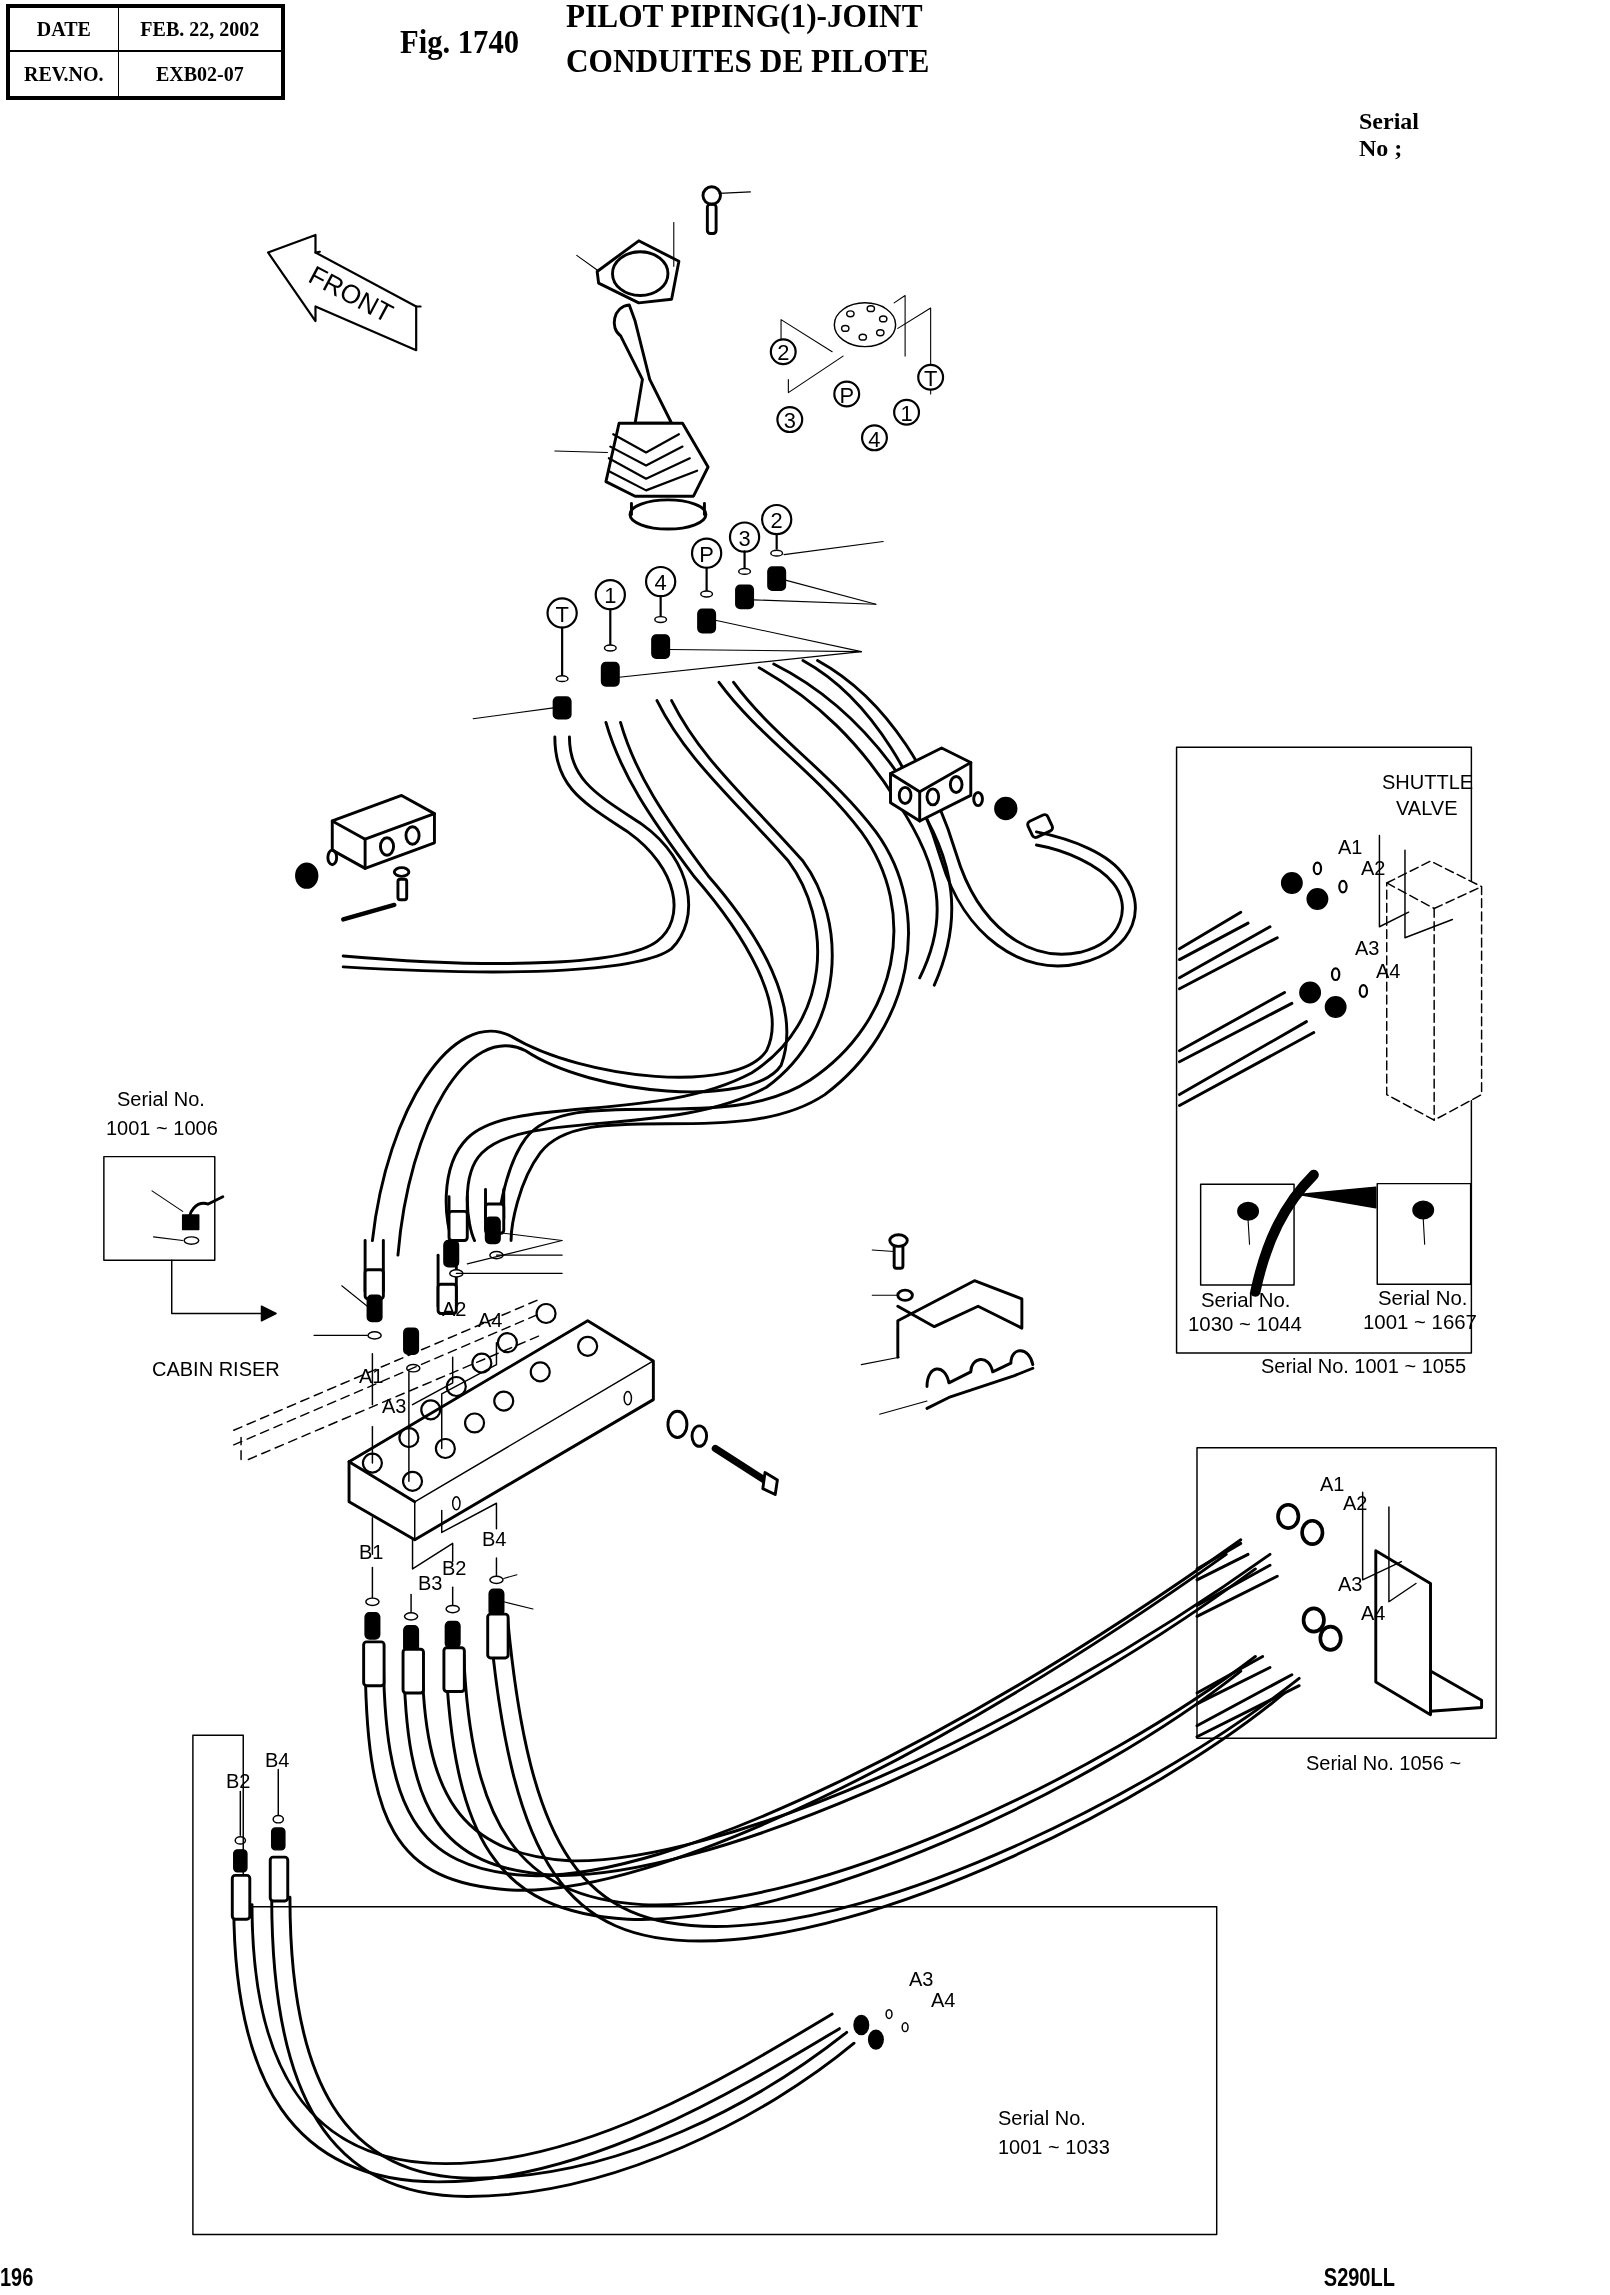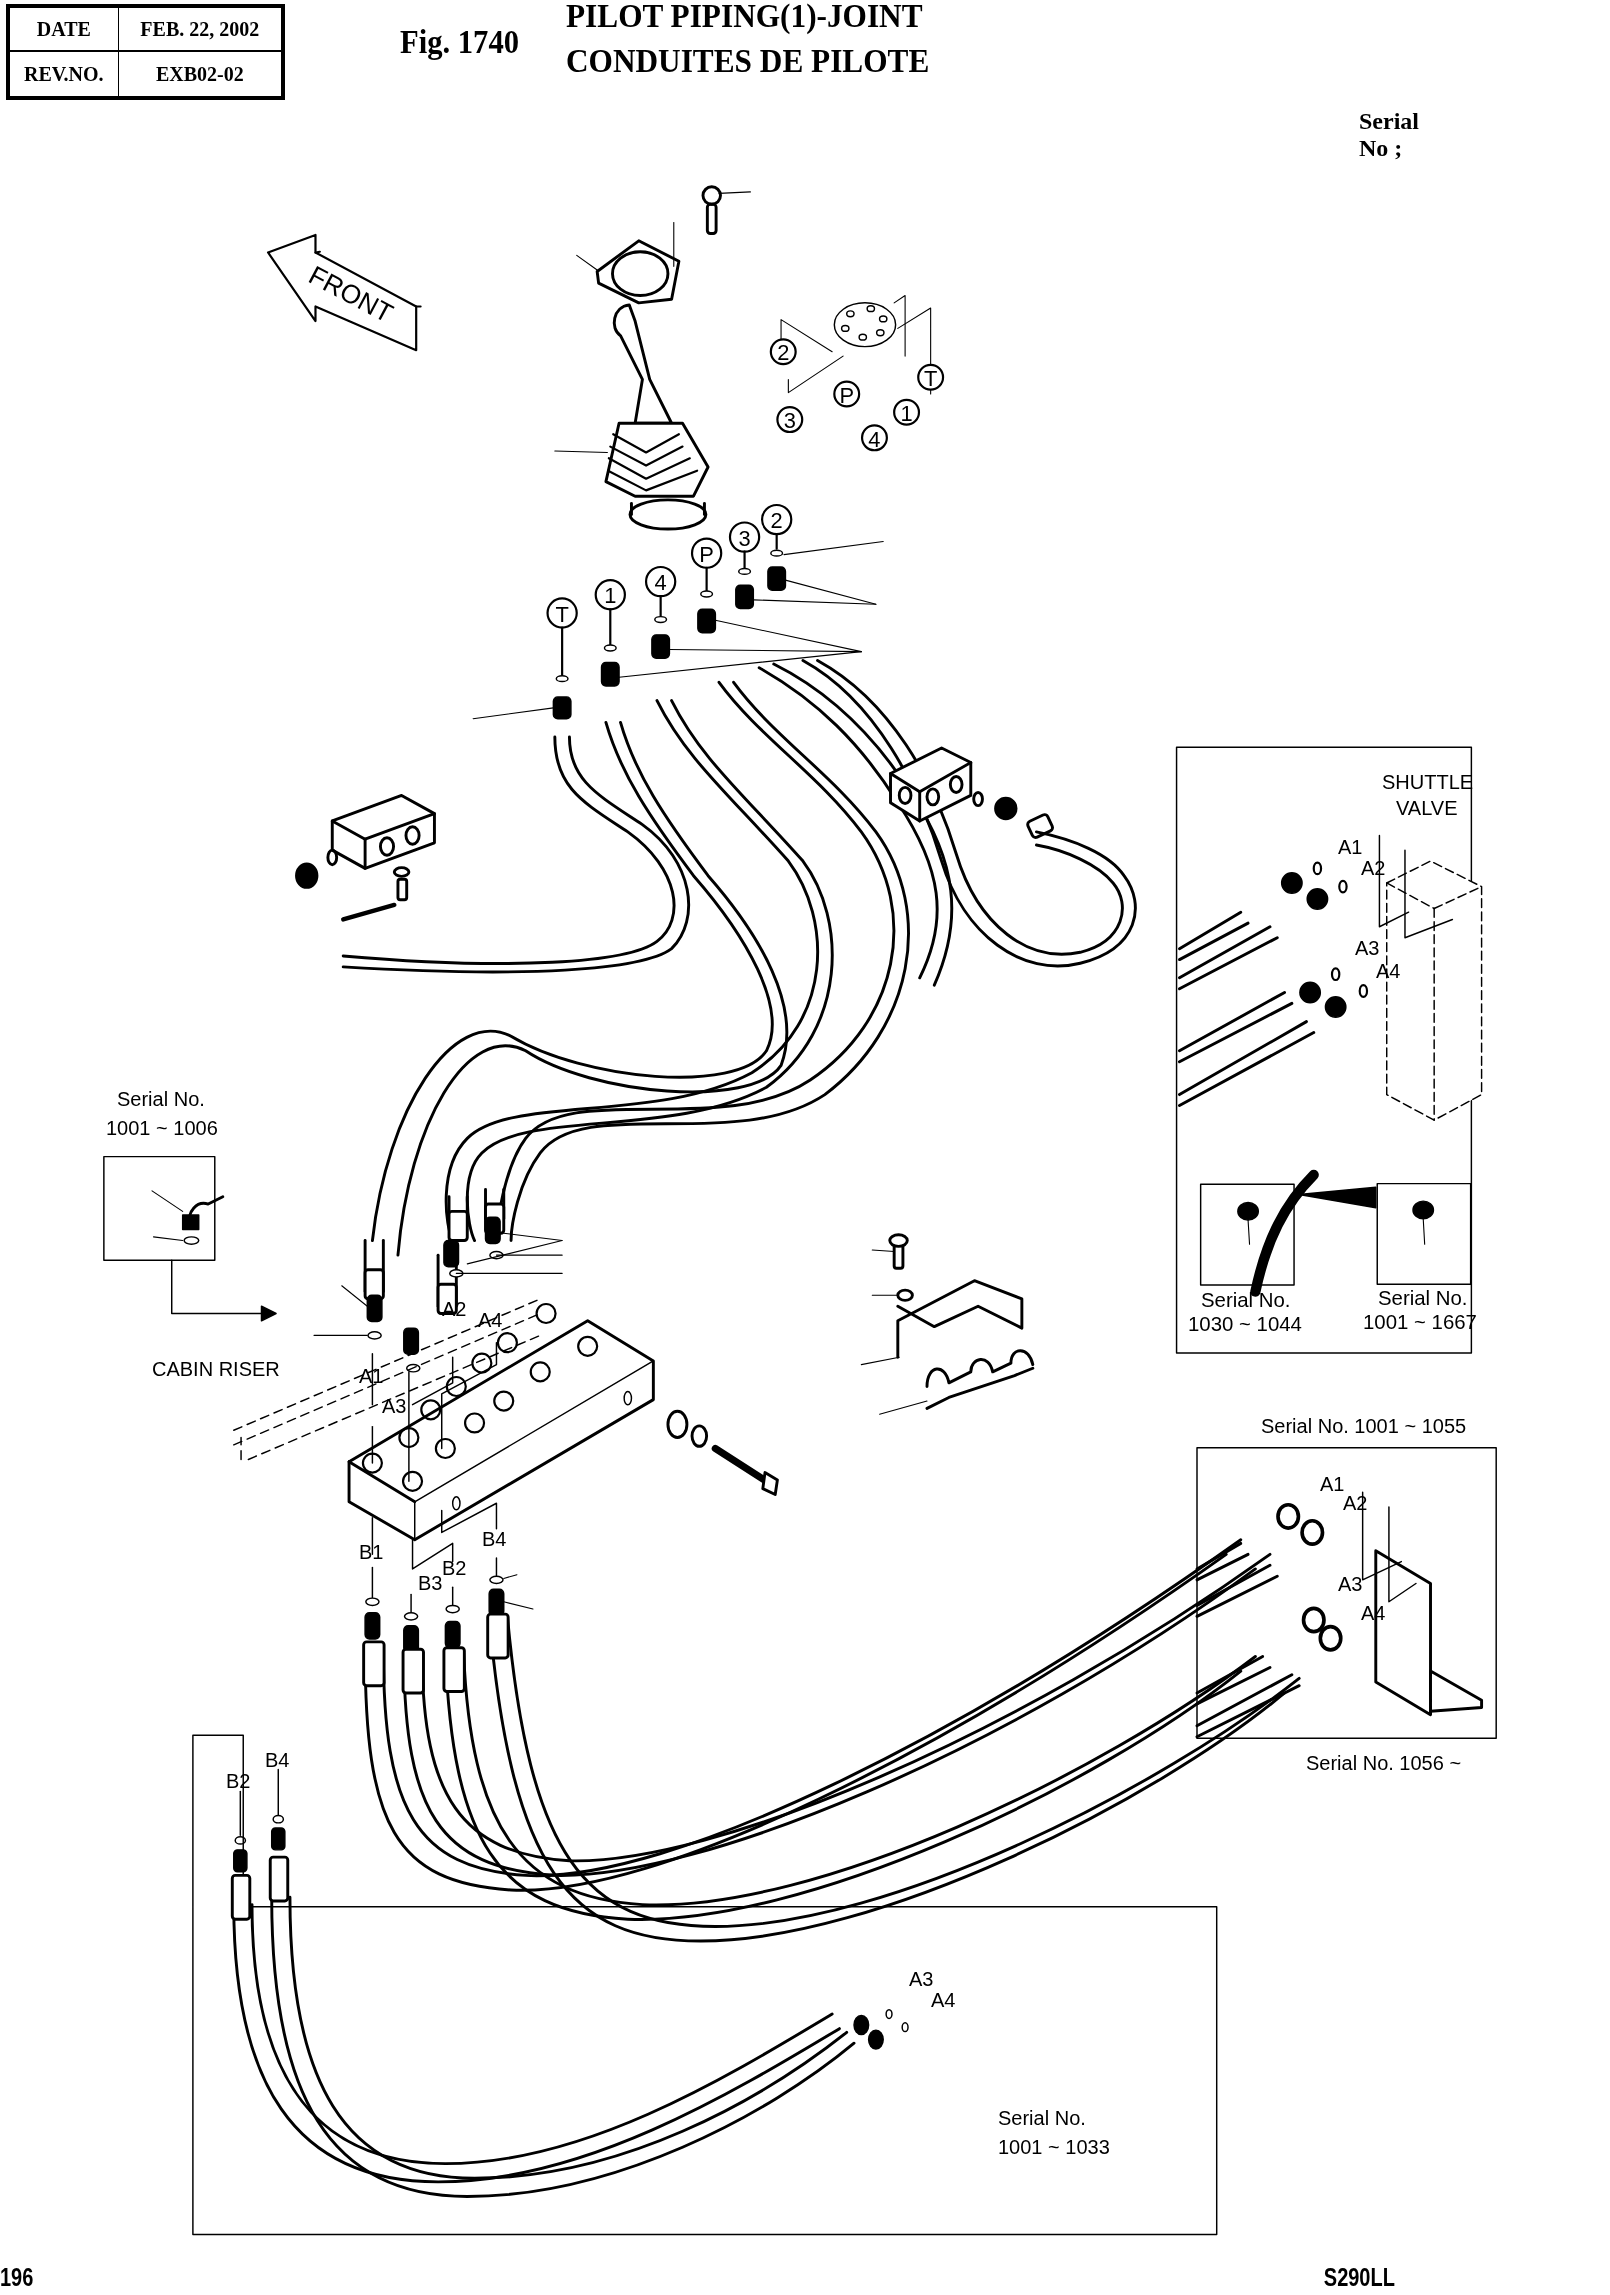--- a/index.html
+++ b/index.html
@@ -21,21 +21,21 @@
 </style>
 </head>
 <body>
 
 <div id="sheet">
 
   <div class="hdr-table">
     <div class="c1 r1">DATE</div>
     <div class="r1">FEB. 22, 2002</div>
     <div class="c1">REV.NO.</div>
-    <div>EXB02-02</div>
+    <div>EXB02-07</div>
   </div>
   <div class="fig-no">Fig. 1740</div>
   <div class="title1">PILOT PIPING(1)-JOINT</div>
   <div class="title2">CONDUITES DE PILOTE</div>
   <div class="serial-head">Serial No ;</div>
 
   <svg width="1611" height="2295" viewBox="0 0 2207 3145" style="position:absolute;left:0;top:0" fill="none" stroke="#000" stroke-linecap="round" stroke-linejoin="round">
 
     <g stroke-width="3">
       <polygon points="367,346 432,322 432,346 570,420 570,480 432,420 432,440" fill="#fff"></polygon>
@@ -446,21 +446,21 @@
   <div class="lbl" style="left:1382px;top:772px">SHUTTLE</div>
   <div class="lbl" style="left:1396px;top:798px">VALVE</div>
   <div class="lbl" style="left:1338px;top:837px">A1</div>
   <div class="lbl" style="left:1361px;top:858px">A2</div>
   <div class="lbl" style="left:1355px;top:938px">A3</div>
   <div class="lbl" style="left:1376px;top:961px">A4</div>
   <div class="lbl sm" style="left:1201px;top:1290px">Serial No.</div>
   <div class="lbl sm" style="left:1188px;top:1314px">1030 ~ 1044</div>
   <div class="lbl sm" style="left:1378px;top:1288px">Serial No.</div>
   <div class="lbl sm" style="left:1363px;top:1312px">1001 ~ 1667</div>
-  <div class="lbl" style="left:1261px;top:1416px">Serial No. 1001 ~ 1055</div>
+  <div class="lbl" style="left:1261px;top:1356px">Serial No. 1001 ~ 1055</div>
 
   <div class="lbl" style="left:1320px;top:1474px">A1</div>
   <div class="lbl" style="left:1343px;top:1493px">A2</div>
   <div class="lbl" style="left:1338px;top:1574px">A3</div>
   <div class="lbl" style="left:1361px;top:1603px">A4</div>
   <div class="lbl" style="left:1306px;top:1753px">Serial No. 1056 ~</div>
 
   <div class="lbl" style="left:226px;top:1771px">B2</div>
   <div class="lbl" style="left:265px;top:1750px">B4</div>
   <div class="lbl" style="left:909px;top:1969px">A3</div>

